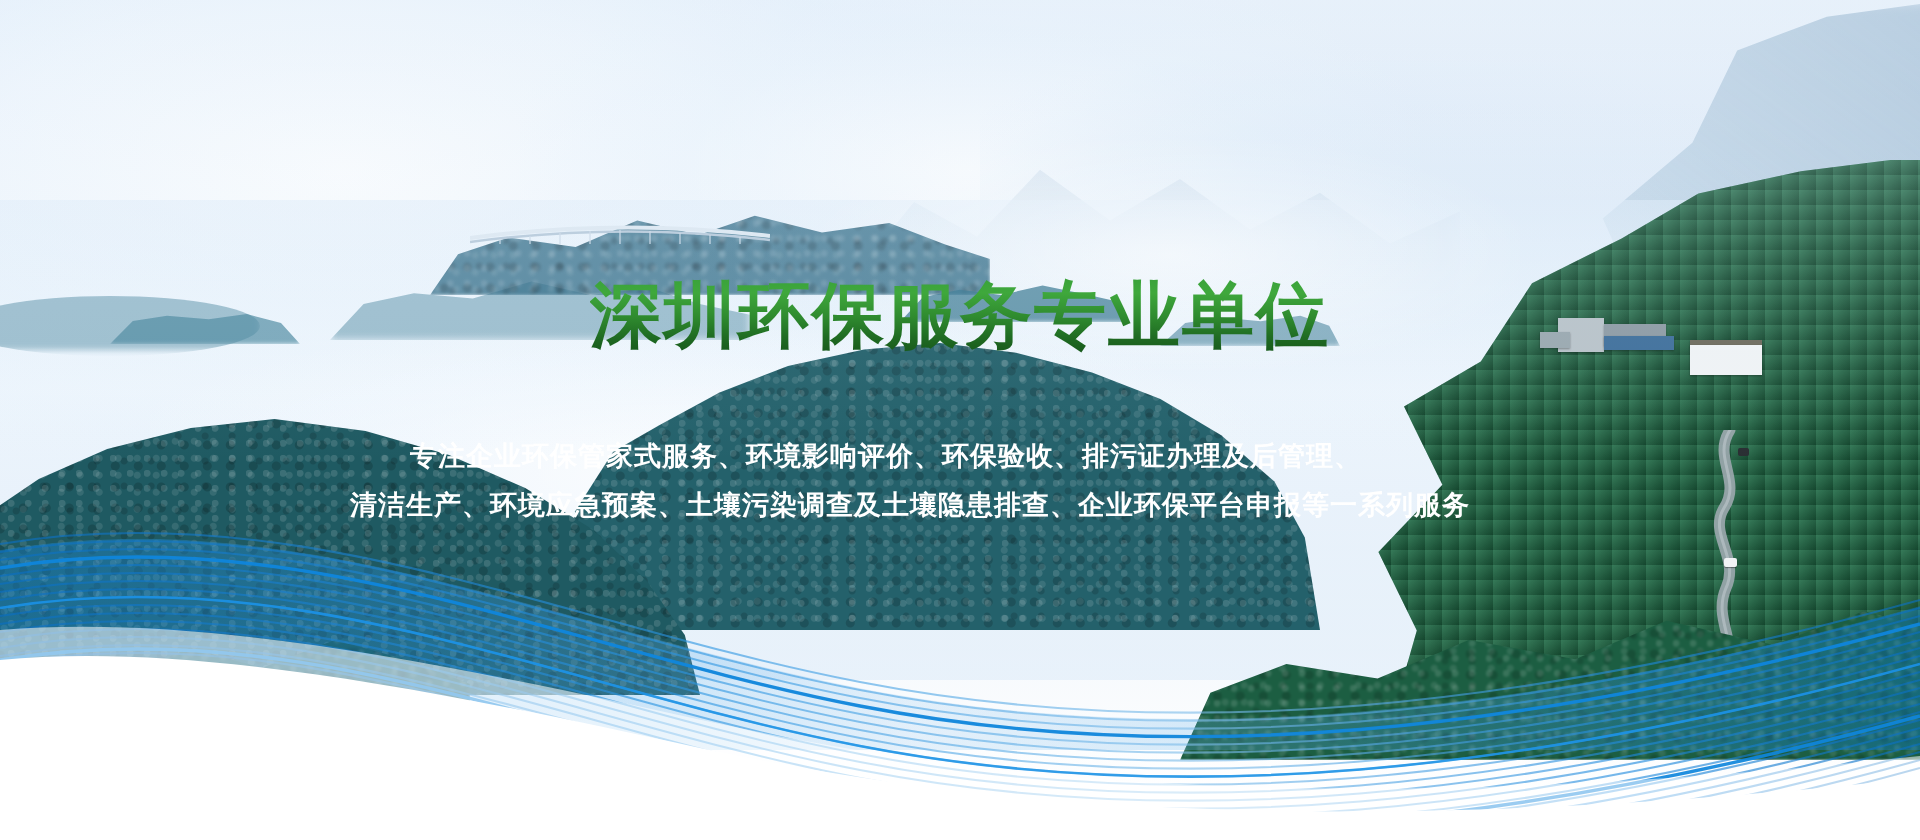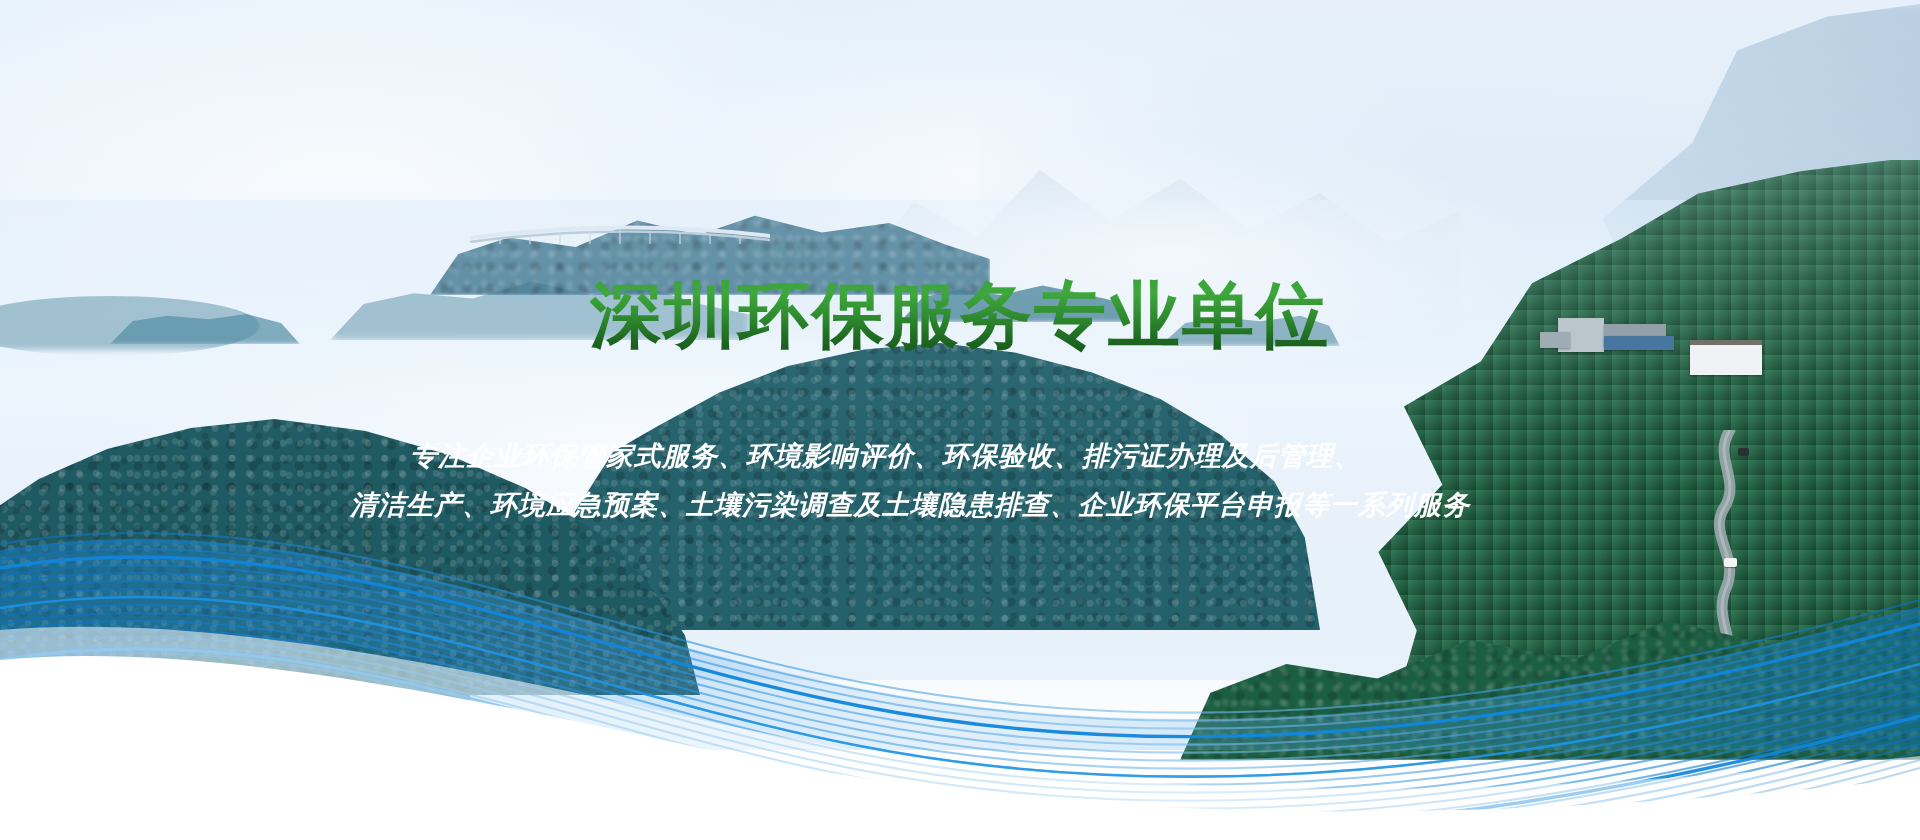--- a/index.html
+++ b/index.html
@@ -372,21 +372,20 @@
   .subline {
     position: absolute;
     left: 0;
     width: 1772px;
     text-align: center;
     font-size: 27px;
     font-weight: bold;
     letter-spacing: 1px;
     white-space: nowrap;
     color: #ffffff;
-    font-style: italic;
   }
   .sub1 { top: 438px; }
   .sub2 { top: 487px; padding-left: 24px; }
 
   .subline .s-outline {
     position: absolute;
     left: 0; top: 0;
     width: 100%;
     color: #45c5ef;
     -webkit-text-stroke: 6px #45c5ef;

